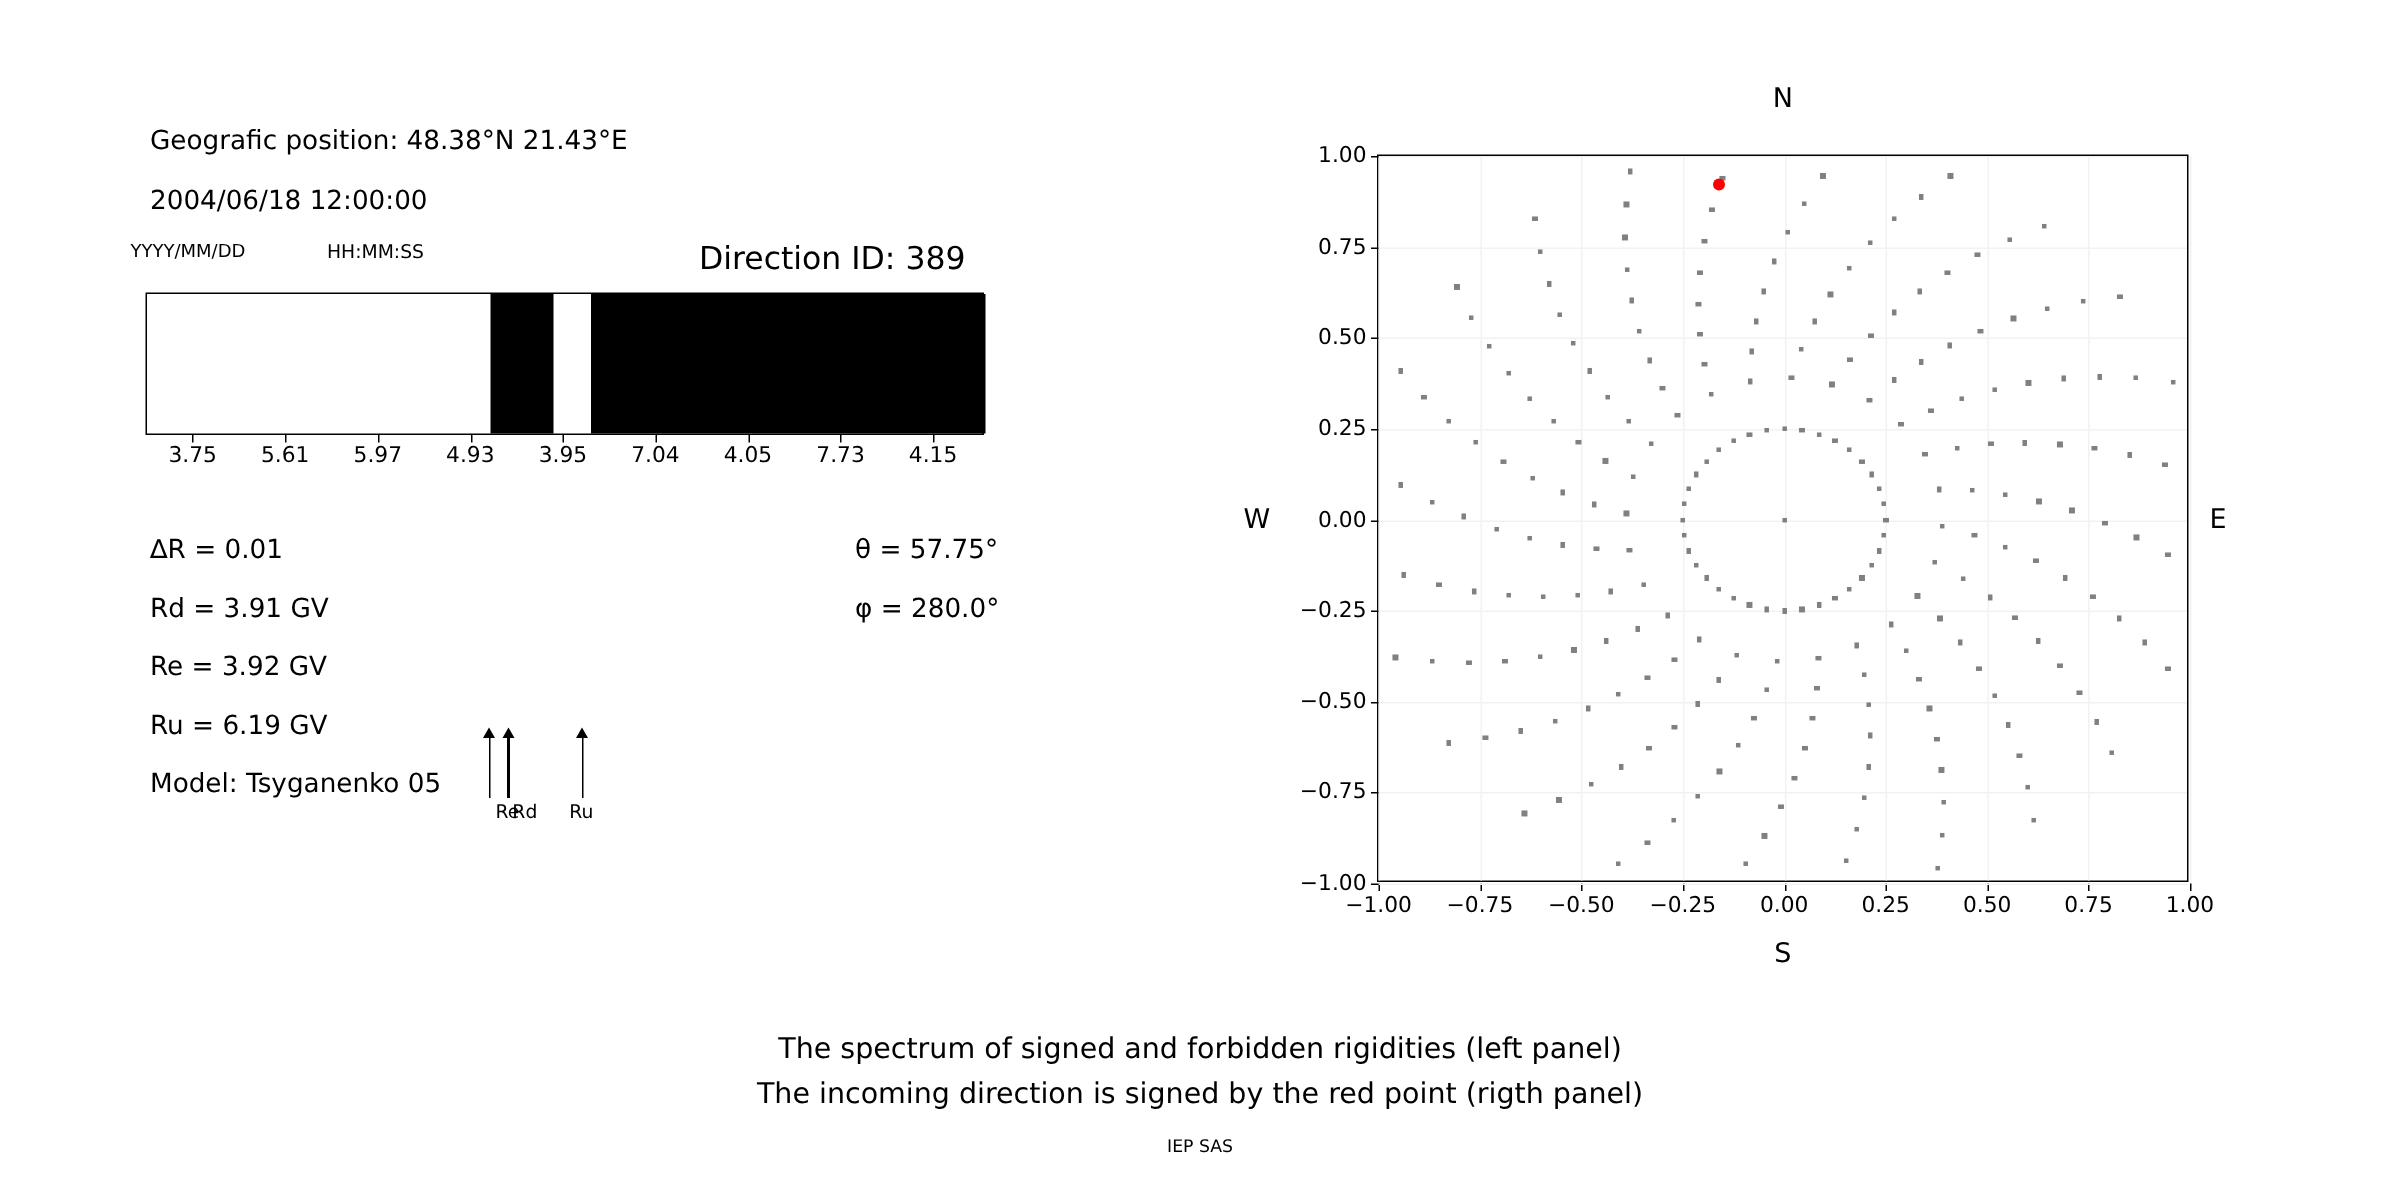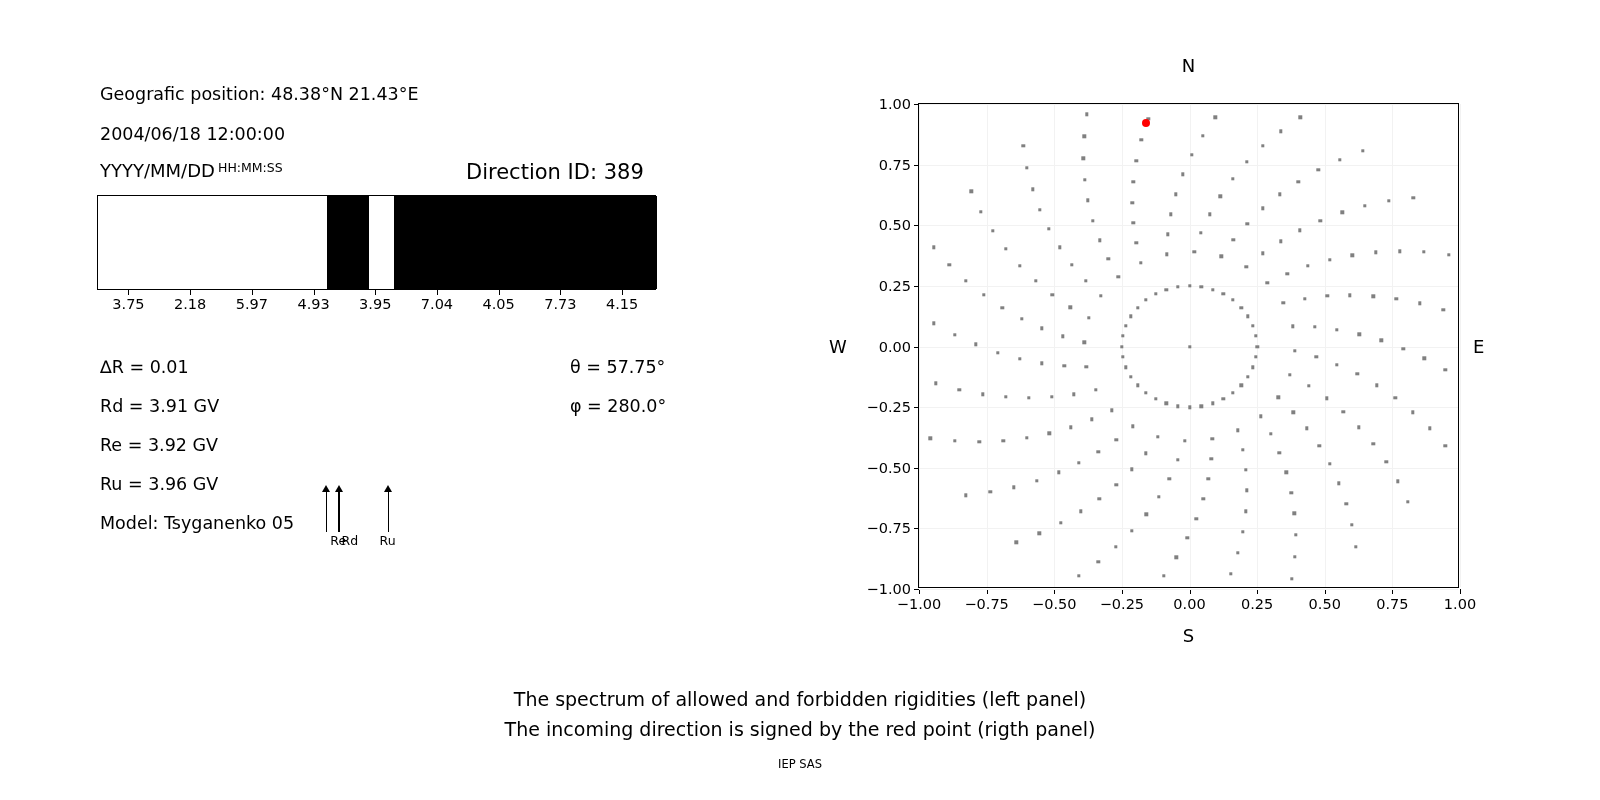--- a/index.html
+++ b/index.html
@@ -6,21 +6,21 @@
   body{
     width:1600px;height:800px;background:#ffffff;
     font-family:"DejaVu Sans","Liberation Sans",sans-serif;
     color:#000000;position:relative;overflow:hidden;
   }
   .abs{position:absolute;}
 
   
   #geo-position{left:100px;top:84px;font-size:17.5px;white-space:nowrap;}
   #datetime{left:100px;top:124px;font-size:17.5px;white-space:nowrap;}
-  #date-format{left:100px;top:160px;font-size:18px;white-space:nowrap;}
+  #date-format{left:87px;top:160px;font-size:12px;white-space:nowrap;}
   #time-format{left:218px;top:160px;font-size:12.5px;white-space:nowrap;}
   #direction-id{left:466px;top:160px;font-size:21px;white-space:nowrap;}
 
   
   #spectrum-panel{left:97px;top:195px;width:559px;height:95px;}
   #spectrum-bar{
     position:absolute;left:0;top:0;width:559px;height:95px;
     border:1px solid #000;box-sizing:border-box;background:#ffffff;
   }
   .band{position:absolute;top:0;bottom:0;background:#000000;}
@@ -92,21 +92,21 @@
 
 <div class="abs" id="spectrum-panel">
   <div id="spectrum-bar">
       <div class="band" style="left: 228.906px; width: 41.9558px;"></div>
       <div class="band" style="left: 296.159px; width: 262.841px;"></div>
     </div>
   <div id="spectrum-axis">
       <div class="tick" style="left: 31.4669px;"></div>
       <div class="ticklabel" style="left: 31.4669px;">3.75</div>
       <div class="tick" style="left: 93.1667px;"></div>
-      <div class="ticklabel" style="left: 93.1667px;">2.18</div>
+      <div class="ticklabel" style="left: 93.1667px;">5.61</div>
       <div class="tick" style="left: 154.866px;"></div>
       <div class="ticklabel" style="left: 154.866px;">5.97</div>
       <div class="tick" style="left: 216.566px;"></div>
       <div class="ticklabel" style="left: 216.566px;">4.93</div>
       <div class="tick" style="left: 278.266px;"></div>
       <div class="ticklabel" style="left: 278.266px;">3.95</div>
       <div class="tick" style="left: 339.966px;"></div>
       <div class="ticklabel" style="left: 339.966px;">7.04</div>
       <div class="tick" style="left: 401.666px;"></div>
       <div class="ticklabel" style="left: 401.666px;">4.05</div>
@@ -128,21 +128,21 @@
     <div class="marker" style="left: 290.606px; top: 290px;">
       <div class="shaft" style="height: 40px; top: 7px;"></div>
       <div class="head"></div>
       <div class="mlabel" style="top: 48px; left: 0px;">Ru</div>
     </div>
   </div>
 
 <div class="param" id="p-dr">∆R = 0.01</div>
 <div class="param" id="p-rd">Rd = 3.91 GV</div>
 <div class="param" id="p-re">Re = 3.92 GV</div>
-<div class="param" id="p-ru">Ru = 3.96 GV</div>
+<div class="param" id="p-ru">Ru = 6.19 GV</div>
 <div class="param" id="p-model">Model: Tsyganenko 05</div>
 <div class="param" id="p-theta">θ = 57.75°</div>
 <div class="param" id="p-phi">φ = 280.0°</div>
 
 <div class="abs" id="polar-panel">
   <div id="polar-axes">
       <div class="gridline-v" style="left: 0px;"></div>
       <div class="xtick" style="left: 0px;"></div>
       <div class="xtlabel" style="left: 0px;">−1.00</div>
       <div class="gridline-v" style="left: 67.625px;"></div>
@@ -442,15 +442,15 @@
       <div class="dot" style="left: 104.383px; top: 41.9763px; background: rgb(128, 128, 128);"></div>
       <div class="dot" style="left: 167.935px; top: 10.2651px; background: rgb(128, 128, 128);"></div>
       <div id="red-point" style="left: 227.22px; top: 19.4px; background: rgb(255, 0, 0);"></div>
     </div>
   <div id="lbl-N">N</div>
   <div id="lbl-S">S</div>
   <div id="lbl-W">W</div>
   <div id="lbl-E">E</div>
 </div>
 
-<div class="caption" id="caption-1">The spectrum of allowed and forbidden rigidities (left panel)</div>
+<div class="caption" id="caption-1">The spectrum of signed and forbidden rigidities (left panel)</div>
 <div class="caption" id="caption-2">The incoming direction is signed by the red point (rigth panel)</div>
 <div id="footer">IEP SAS</div>
 
 </body></html>

